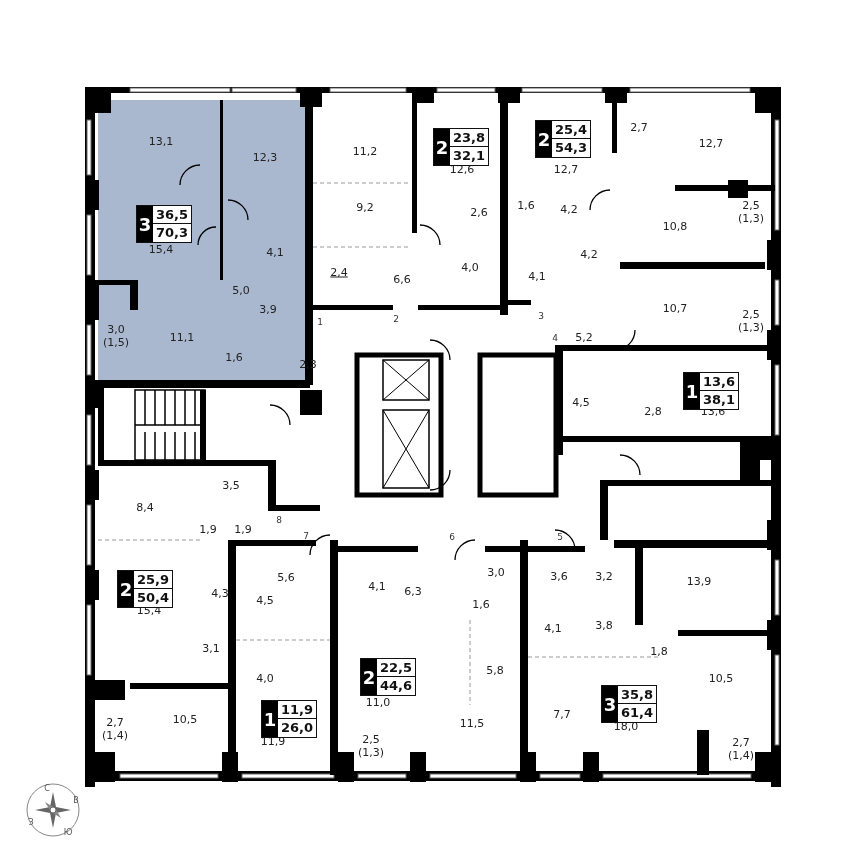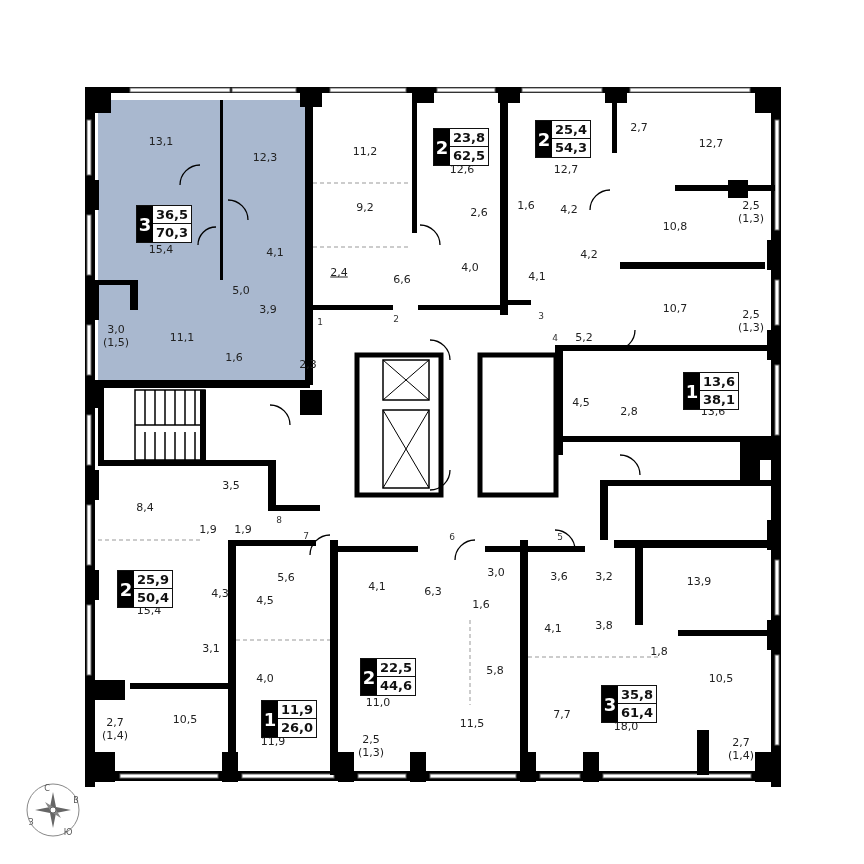--- a/index.html
+++ b/index.html
@@ -200,38 +200,38 @@
     <div class="lbl" style="left: 526px; top: 205px;">1,6</div>
     <div class="lbl" style="left: 569px; top: 209px;">4,2</div>
     <div class="lbl" style="left: 675px; top: 226px;">10,8</div>
     <div class="lbl" style="left: 751px; top: 212px;">2,5<br>(1,3)</div>
     <div class="lbl" style="left: 589px; top: 254px;">4,2</div>
     <div class="lbl" style="left: 537px; top: 276px;">4,1</div>
     <div class="lbl" style="left: 675px; top: 308px;">10,7</div>
     <div class="lbl" style="left: 751px; top: 321px;">2,5<br>(1,3)</div>
     <div class="lbl" style="left: 584px; top: 337px;">5,2</div>
     <div class="lbl" style="left: 581px; top: 402px;">4,5</div>
-    <div class="lbl" style="left: 629px; top: 411px;">2,8</div>
+    <div class="lbl" style="left: 653px; top: 411px;">2,8</div>
     <div class="lbl" style="left: 713px; top: 411px;">13,6</div>
     <div class="lbl" style="left: 231px; top: 485px;">3,5</div>
     <div class="lbl" style="left: 145px; top: 507px;">8,4</div>
     <div class="lbl" style="left: 208px; top: 529px;">1,9</div>
     <div class="lbl" style="left: 243px; top: 529px;">1,9</div>
     <div class="lbl" style="left: 149px; top: 610px;">15,4</div>
     <div class="lbl" style="left: 220px; top: 593px;">4,3</div>
     <div class="lbl" style="left: 211px; top: 648px;">3,1</div>
     <div class="lbl" style="left: 185px; top: 719px;">10,5</div>
     <div class="lbl" style="left: 115px; top: 729px;">2,7<br>(1,4)</div>
     <div class="lbl" style="left: 286px; top: 577px;">5,6</div>
     <div class="lbl" style="left: 265px; top: 600px;">4,5</div>
     <div class="lbl" style="left: 265px; top: 678px;">4,0</div>
     <div class="lbl" style="left: 273px; top: 741px;">11,9</div>
     <div class="lbl" style="left: 496px; top: 572px;">3,0</div>
     <div class="lbl" style="left: 377px; top: 586px;">4,1</div>
-    <div class="lbl" style="left: 433px; top: 591px;">6,3</div>
+    <div class="lbl" style="left: 413px; top: 591px;">6,3</div>
     <div class="lbl" style="left: 481px; top: 604px;">1,6</div>
     <div class="lbl" style="left: 495px; top: 670px;">5,8</div>
     <div class="lbl" style="left: 378px; top: 702px;">11,0</div>
     <div class="lbl" style="left: 472px; top: 723px;">11,5</div>
     <div class="lbl" style="left: 371px; top: 746px;">2,5<br>(1,3)</div>
     <div class="lbl" style="left: 559px; top: 576px;">3,6</div>
     <div class="lbl" style="left: 604px; top: 576px;">3,2</div>
     <div class="lbl" style="left: 699px; top: 581px;">13,9</div>
     <div class="lbl" style="left: 553px; top: 628px;">4,1</div>
     <div class="lbl" style="left: 604px; top: 625px;">3,8</div>
@@ -246,21 +246,21 @@
       <div class="rooms">3</div>
       <div class="areas">
         <span>36,5</span>
         <span>70,3</span>
       </div>
     </div>
     <div class="badge" style="left: 433px; top: 128px;">
       <div class="rooms">2</div>
       <div class="areas">
         <span>23,8</span>
-        <span>62,5</span>
+        <span>32,1</span>
       </div>
     </div>
     <div class="badge" style="left: 535px; top: 120px;">
       <div class="rooms">2</div>
       <div class="areas">
         <span>25,4</span>
         <span>54,3</span>
       </div>
     </div>
     <div class="badge" style="left: 683px; top: 372px;">

